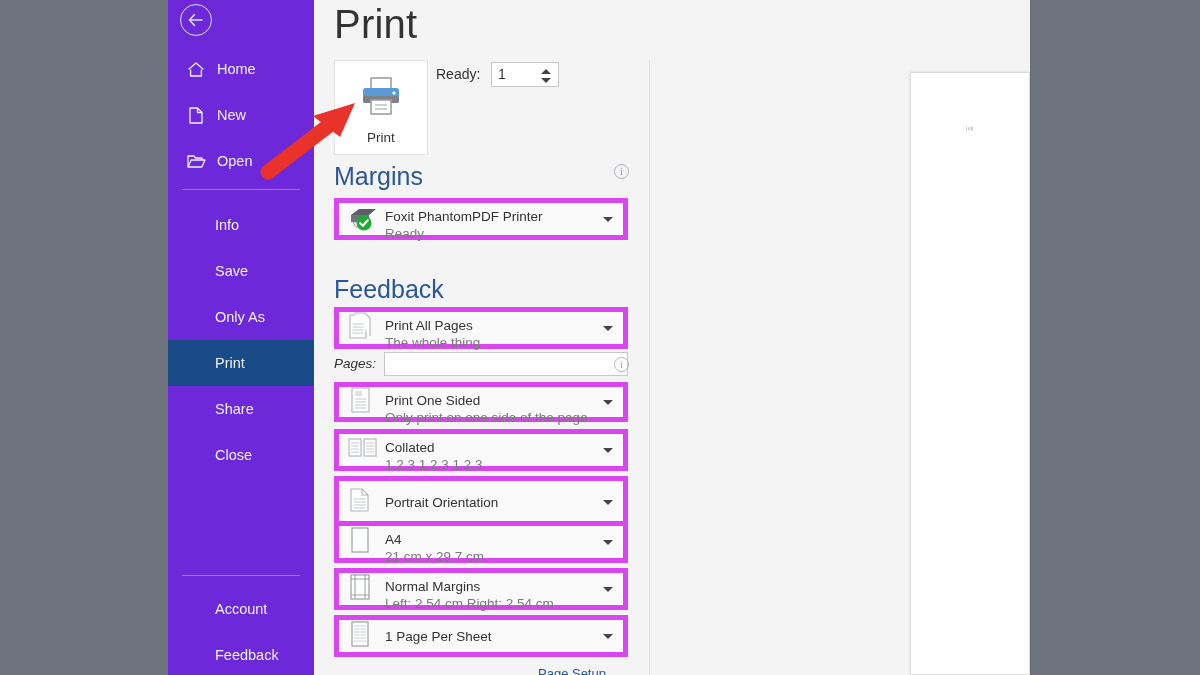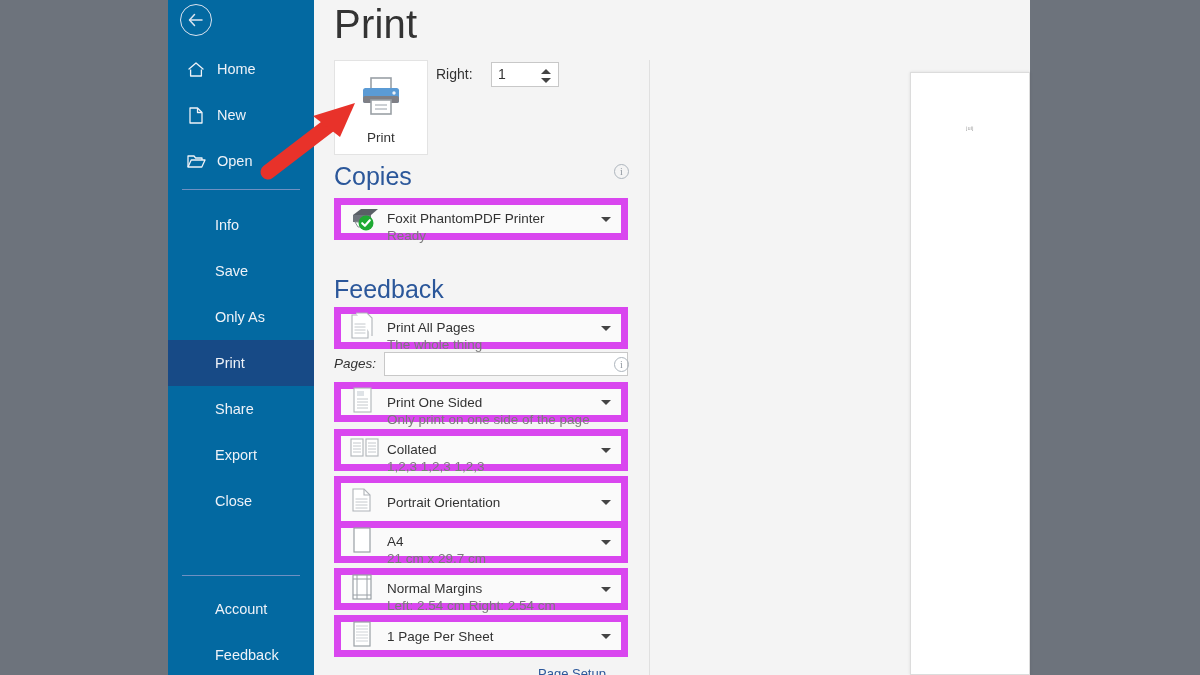--- a/index.html
+++ b/index.html
@@ -7,21 +7,21 @@
     width:1200px;height:675px;overflow:hidden;
     background:#6d737c;
     font-family:"Liberation Sans", sans-serif;
     -webkit-font-smoothing:antialiased;
   }
   #root{position:relative;width:1200px;height:675px;}
 
   
   .sidebar{
     position:absolute;left:168px;top:0;width:146px;height:675px;
-    background:#0369a1;
+    background:#6d28d9;
   }
   .back-btn{
     position:absolute;left:12px;top:4px;width:30px;height:30px;
     border:1.6px solid #dbe3ef;border-radius:50%;
     display:flex;align-items:center;justify-content:center;
     cursor:pointer;
   }
   .back-btn svg{display:block;}
   .nav-group{position:absolute;left:0;width:146px;}
   .nav-item{
@@ -86,21 +86,21 @@
   }
   .info-ico{
     position:absolute;width:15px;height:15px;border:1.2px solid #adb5bd;border-radius:50%;
     color:#8d959d;font-size:10px;line-height:13px;text-align:center;
     font-family:"Liberation Serif",serif;cursor:pointer;box-sizing:border-box;
   }
 
   
   .combo{
     position:absolute;left:20px;width:294px;background:#fafafa;
-    border:7px solid #d946ef;box-sizing:border-box;cursor:pointer;
+    border:5px solid #d946ef;box-sizing:border-box;cursor:pointer;
   }
   .combo .cico{position:absolute;left:8px;top:50%;transform:translateY(-50%);}
   .combo .t1{position:absolute;left:46px;font-size:13.5px;color:#333;}
   .combo .t2{position:absolute;left:46px;font-size:13.5px;color:#7a7a7a;}
   .combo .t-single{position:absolute;left:46px;top:50%;transform:translateY(-50%);font-size:13.5px;color:#333;}
   .caret{
     position:absolute;right:10px;top:50%;margin-top:-2px;
     width:0;height:0;border-left:5px solid transparent;border-right:5px solid transparent;
     border-top:5px solid #444;
   }
@@ -188,23 +188,20 @@
         <span>Save</span>
       </div>
       <div class="nav-item noicon">
         <span>Only As</span>
       </div>
       <div class="nav-item noicon active">
         <span>Print</span>
       </div>
       <div class="nav-item noicon">
         <span>Share</span>
-      </div>
-      <div class="nav-item noicon">
-        <span>Export</span>
       </div>
       <div class="nav-item noicon">
         <span>Close</span>
       </div>
     </div>
 
     <div class="nav-sep" style="top:575px"></div>
 
     <div class="nav-group" style="top:586px">
       <div class="nav-item noicon">
@@ -228,30 +225,30 @@
           <rect x="4" y="21" width="36" height="7" rx="2" fill="#7f7f85"></rect>
           <circle cx="35" cy="18" r="1.7" fill="#eef2f8"></circle>
           <rect x="12" y="25" width="20" height="14" fill="#fff" stroke="#9aa0a6" stroke-width="1.6"></rect>
           <line x1="16" y1="30" x2="28" y2="30" stroke="#b7bcc2" stroke-width="1.4"></line>
           <line x1="16" y1="34" x2="28" y2="34" stroke="#b7bcc2" stroke-width="1.4"></line>
         </svg>
       </span>
       <div class="plabel">Print</div>
     </div>
 
-    <div class="copies-label">Right:</div>
+    <div class="copies-label">Ready:</div>
     <div class="copies-box">
       <span class="val">1</span>
       <span class="spin">
         <span class="up"></span>
         <span class="dn"></span>
       </span>
     </div>
 
-    <div class="sec-head" style="top:162px">Copies</div>
+    <div class="sec-head" style="top:162px">Margins</div>
     <span class="info-ico" style="left:300px;top:164px">i</span>
 
     <div class="combo" style="top:198px;height:42px">
       <span class="cico">
         <svg width="34" height="30" viewBox="0 0 34 30">
           <path d="M4 13 L12 7 H29 L22 13 Z" fill="#5a5f66"></path>
           <path d="M4 13 H22 V20 H4 Z" fill="#6e747c"></path>
           <path d="M6 20 H20 L23 25 H9 Z" fill="#fff" stroke="#8b9097" stroke-width="1"></path>
           <circle cx="17" cy="21" r="7.5" fill="#1faa33"></circle>
           <path d="M13.2 21.2 L15.9 23.8 L20.8 18.2" fill="none" stroke="#fff" stroke-width="2.1" stroke-linecap="round" stroke-linejoin="round"></path>

